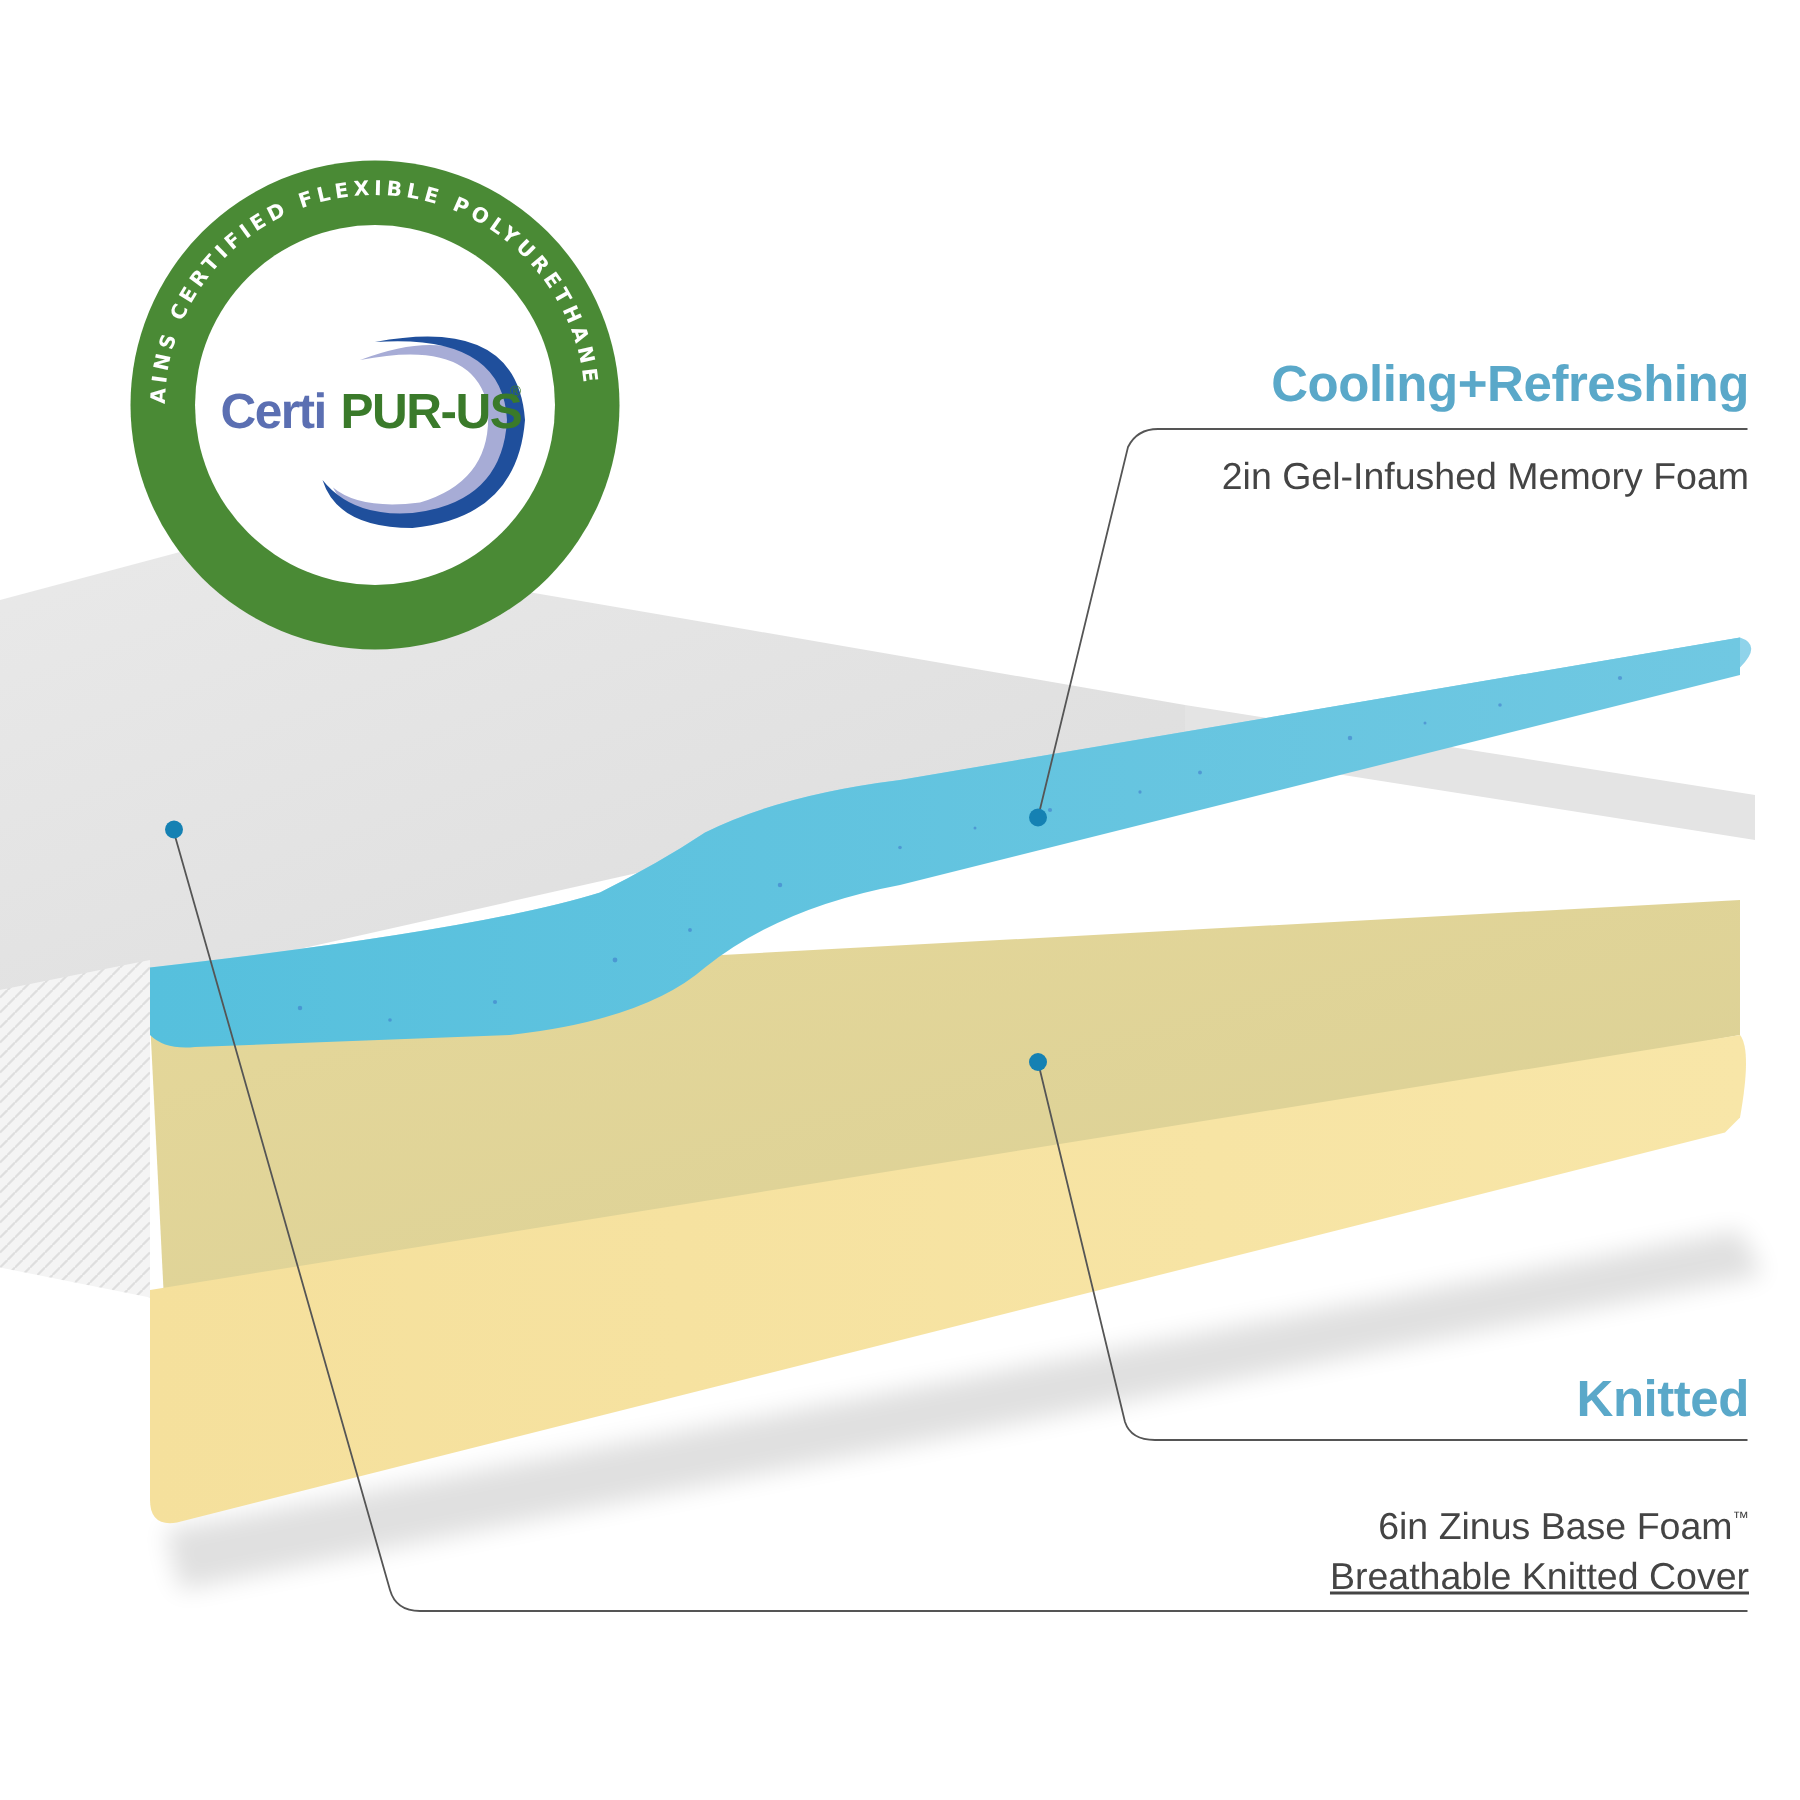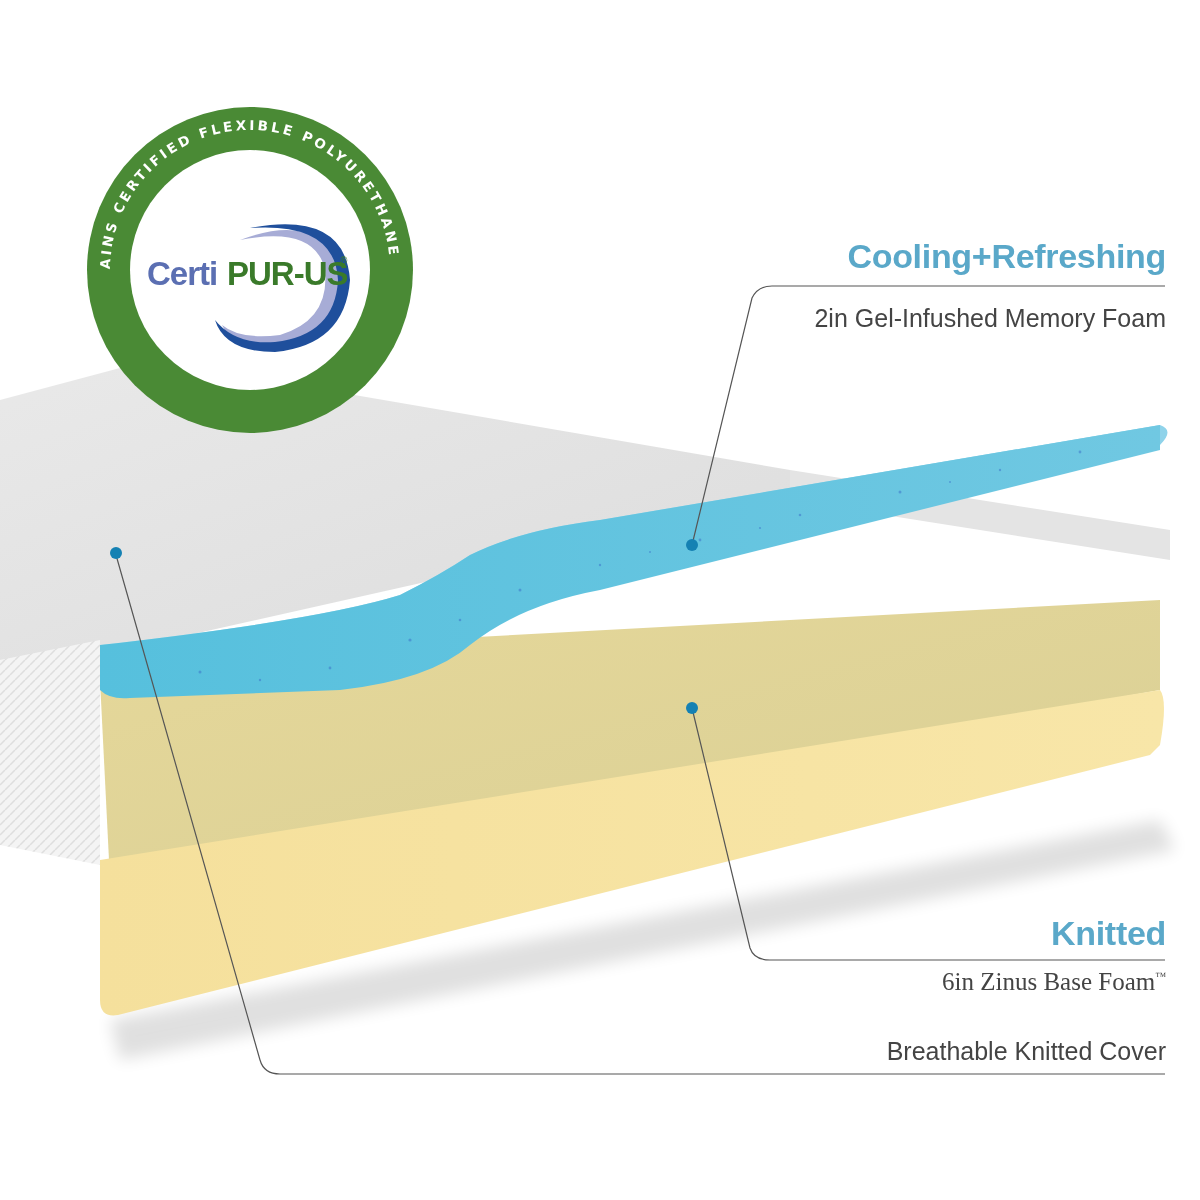--- a/index.html
+++ b/index.html
@@ -105,17 +105,17 @@
     <text x="147" y="285" font-family="Liberation Sans, sans-serif" font-size="33" font-weight="bold" fill="#5b6fb2" letter-spacing="-1">Certi</text>
     <text x="227" y="285" font-family="Liberation Sans, sans-serif" font-size="33" font-weight="bold" fill="#3a7a2a" letter-spacing="-1">PUR-US</text>
     <text x="340" y="264" font-family="Liberation Sans, sans-serif" font-size="10" fill="#3a7a2a">®</text>
   </g>
 </svg>
 
 <div class="label heading" style="top: 237px;">Cooling+Refreshing</div>
 <div class="label sub" style="top: 304px;">2in Gel-Infushed Memory Foam</div>
 
 <div class="label heading" style="top: 914px;">Knitted</div>
-<div class="label sub" style="top: 968px; font-family: Liberation Serif, serif;">
+<div class="label sub" style="top: 1004px;">
   <span>6in Zinus Base Foam</span><span class="tm">™</span>
 </div>
 
-<div class="label sub" style="top: 1037px;">Breathable Knitted Cover</div>
+<div class="label sub" style="top: 1037px; text-decoration: underline;">Breathable Knitted Cover</div>
 
 </body></html>

